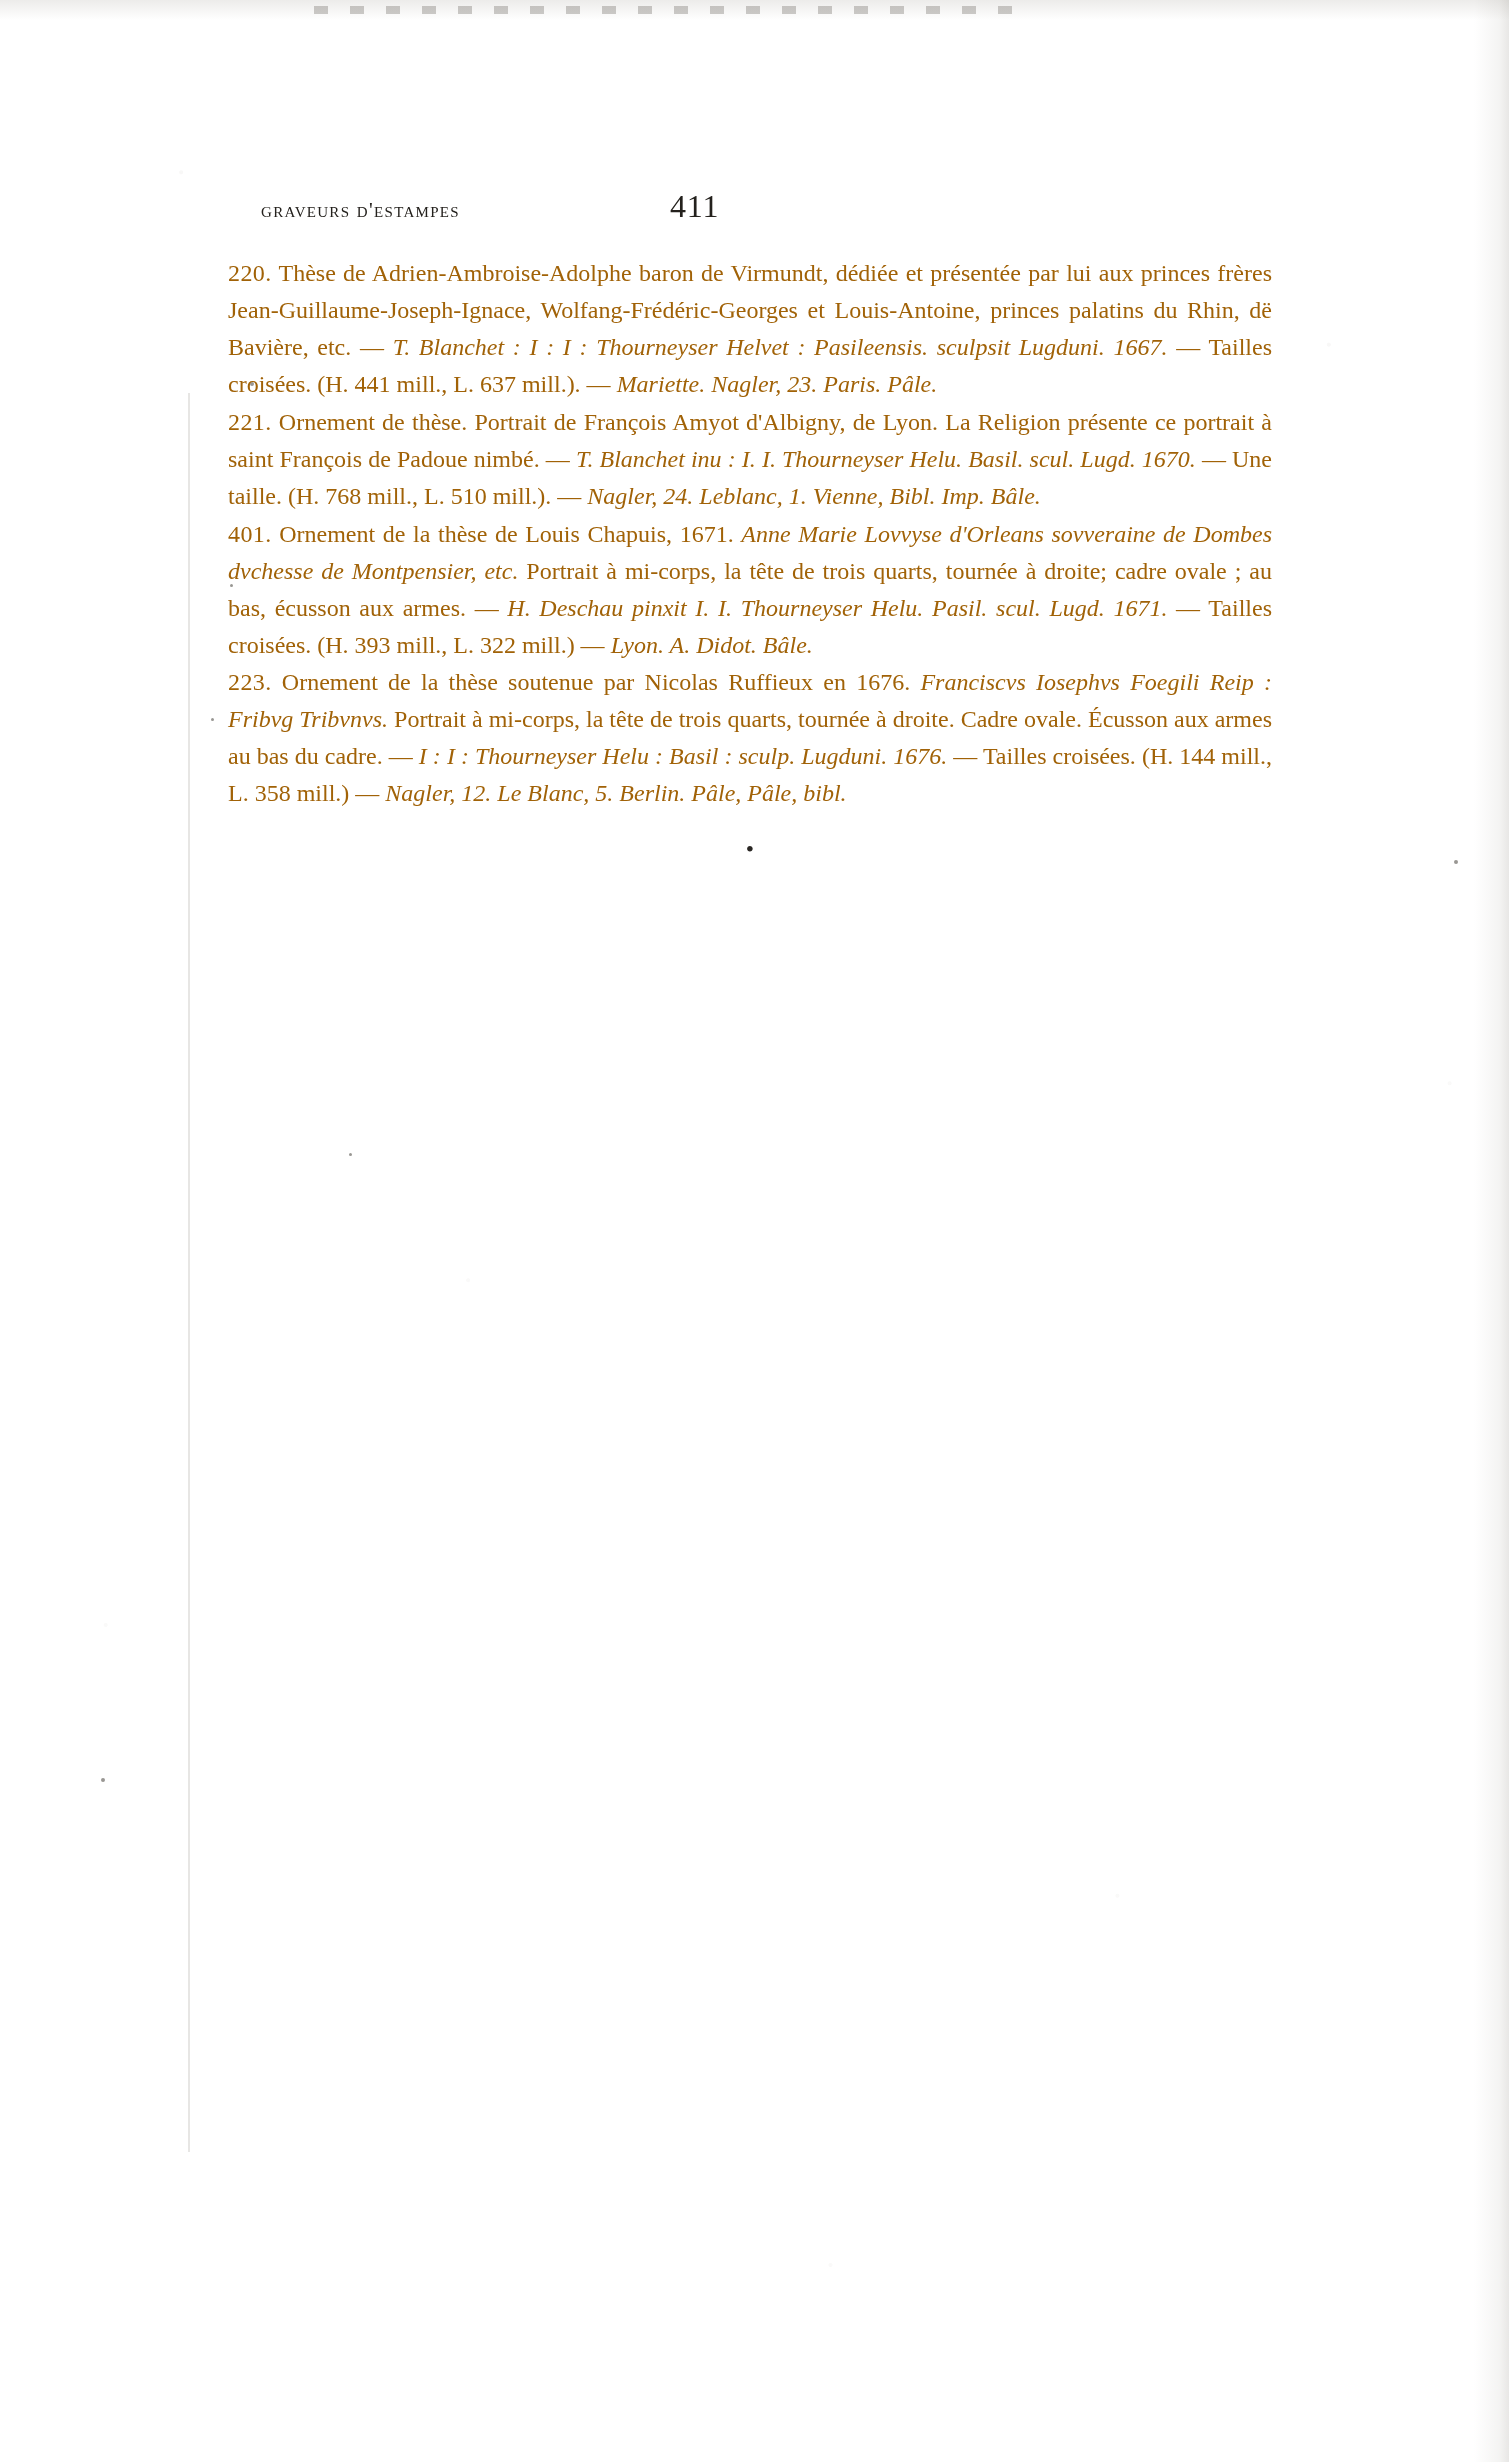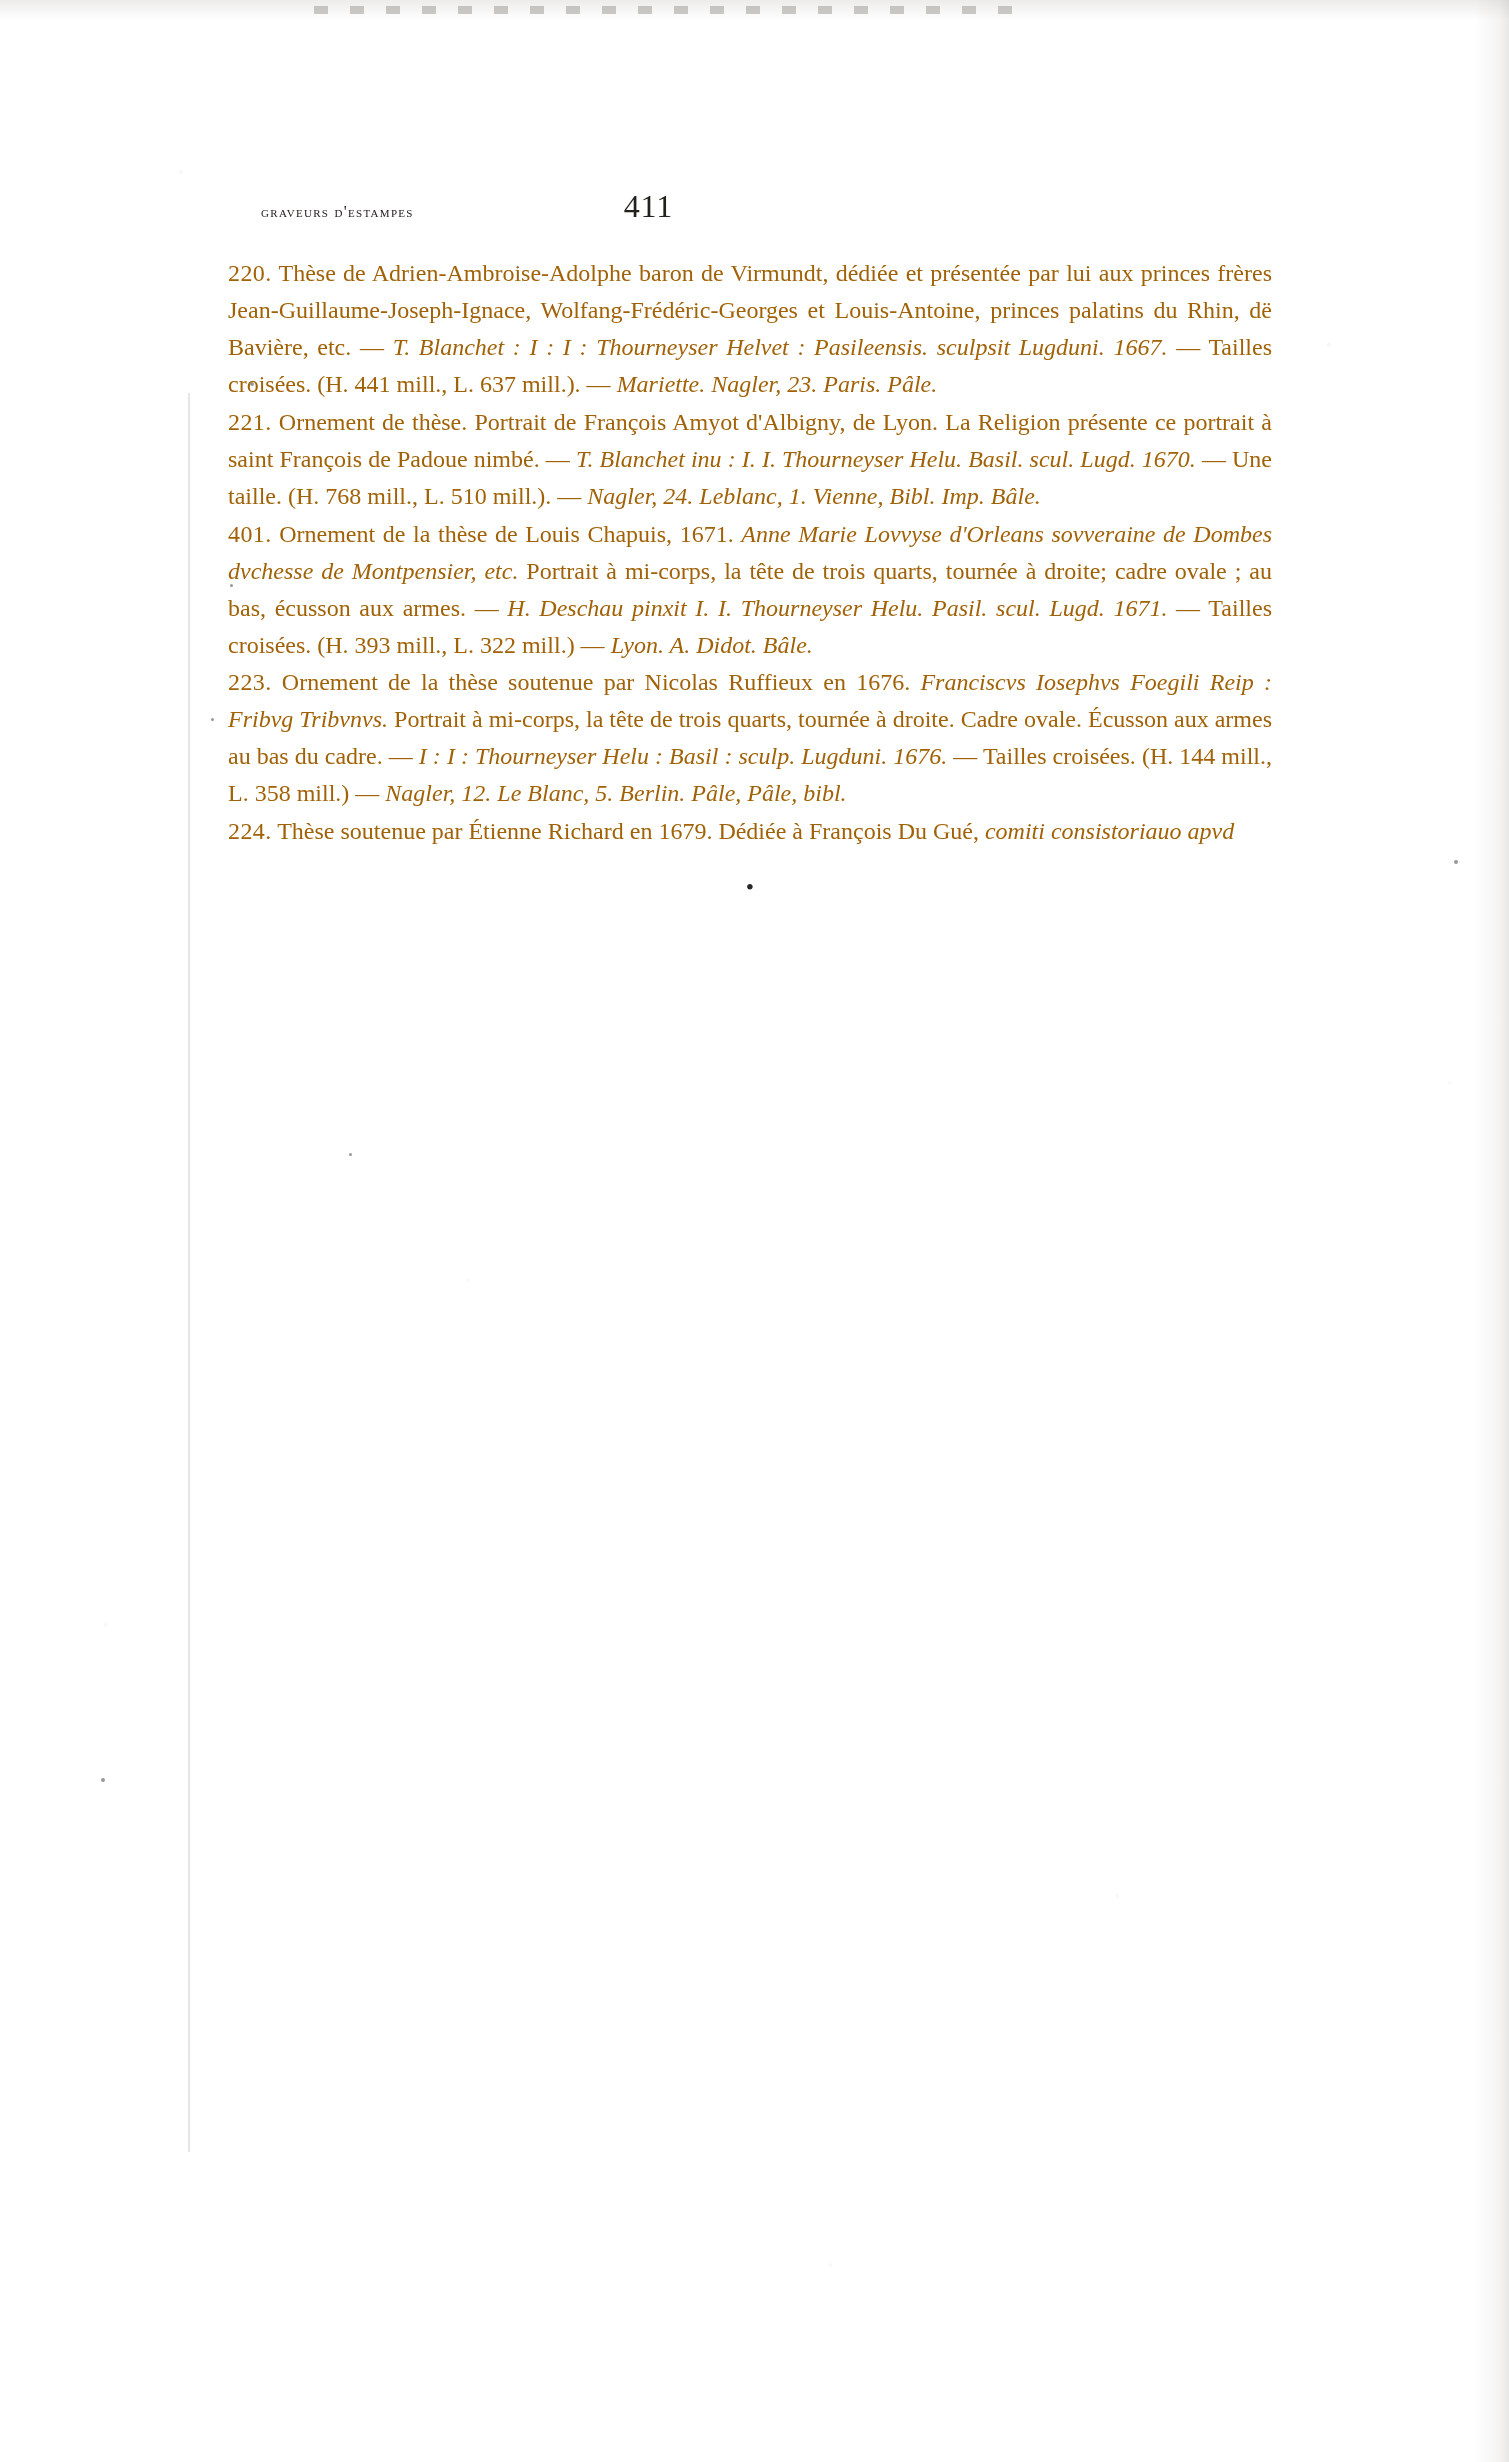--- a/index.html
+++ b/index.html
@@ -76,21 +76,21 @@
   
   .running-head {
     display: flex;
     align-items: baseline;
     justify-content: flex-start;
     margin: 0 0 30px 0;
     padding-left: 33px;
   }
   .running-head .rh-title {
     font-variant: small-caps;
-    font-size: 16px;
+    font-size: 21px;
     letter-spacing: 1.3px;
     color: #24211d;
     text-transform: lowercase;
   }
   .running-head .rh-pageno {
     margin-left: 210px;
     font-size: 32px;
     letter-spacing: 0.8px;
     color: #24211d;
   }
@@ -165,21 +165,17 @@
   <p class="para">
     <span class="num">401.</span>
     <span>Ornement de la thèse de Louis Chapuis, 1671. <span class="it">Anne Marie Lovvyse d'Orleans sovveraine de Dombes dvchesse de Montpensier, etc.</span> Portrait à mi-corps, la tête de trois quarts, tournée à droite; cadre ovale ; au bas, écusson aux armes. — <span class="it">H. Deschau pinxit I. I. Thourneyser Helu. Pasil. scul. Lugd. 1671.</span> — Tailles croisées. (H. 393 mill., L. 322 mill.) — <span class="it">Lyon. A. Didot. Bâle.</span></span>
   </p>
 
   <p class="para">
     <span class="num">223.</span>
     <span>Ornement de la thèse soutenue par Nicolas Ruffieux en 1676. <span class="it">Franciscvs Iosephvs Foegili Reip : Fribvg Tribvnvs.</span> Portrait à mi-corps, la tête de trois quarts, tournée à droite. Cadre ovale. Écusson aux armes au bas du cadre. — <span class="it">I : I : Thourneyser Helu : Basil : sculp. Lugduni. 1676.</span> — Tailles croisées. (H. 144 mill., L. 358 mill.) — <span class="it">Nagler, 12. Le Blanc, 5. Berlin. Pâle, Pâle, bibl.</span></span>
   </p>
 
-  <p class="para">
-    <span class="num">224.</span>
-    <span>Thèse soutenue par Étienne Richard en 1679. Dédiée à François Du Gué, <span class="it">comiti consistoriauo apvd</span></span>
-  </p>
 
   <div class="end-dot">•</div>
 
 </div>
 
 
 </body></html>

